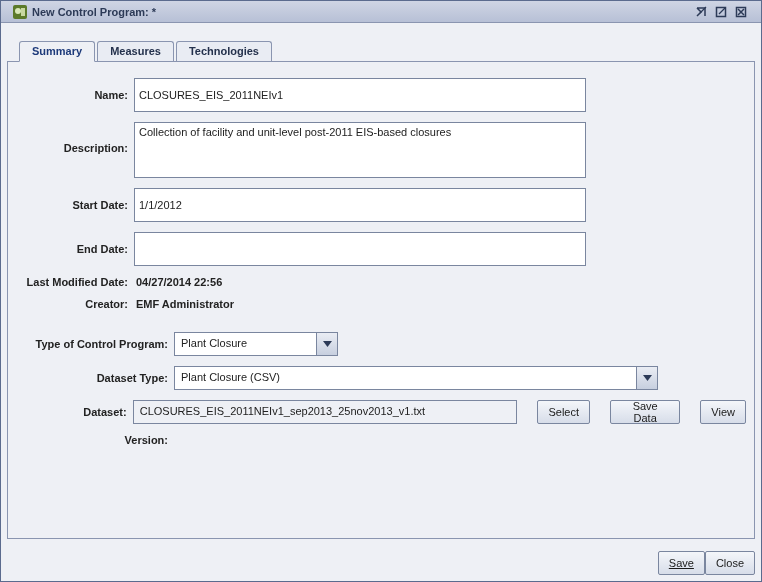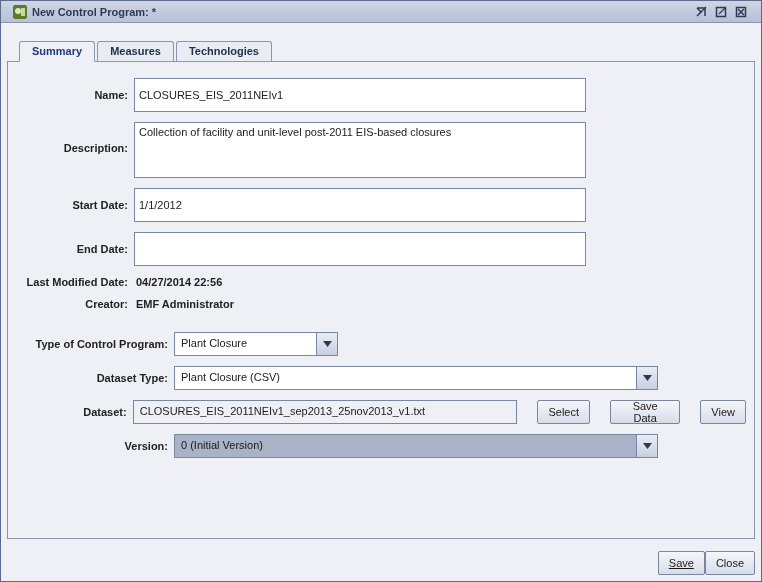--- a/index.html
+++ b/index.html
@@ -272,28 +272,20 @@
         <div class="datasetrow">
           <div class="datasetval">CLOSURES_EIS_2011NEIv1_sep2013_25nov2013_v1.txt</div>
           <button class="btn">Select</button>
           <button class="btn">Save Data</button>
           <button class="btn">View</button>
         </div>
       </div>
 
       <div class="formrow section2" style="margin-bottom:0;">
         <div class="formlabel">Version:</div>
-        <div class="combobox combo-lg readonly">
-          <div class="cbval">0 (Initial Version)</div>
-          <div class="cbbtn">
-            <svg width="9" height="6">
-                <path d="M0 0 L9 0 L4.5 6 Z" fill="#2c3a57"></path>
-              </svg>
-          </div>
-        </div>
       </div>
 
     </div>
 
     <div class="footer">
       <button class="btn primary">
           <span>Save</span>
         </button>
       <button class="btn">Close</button>
     </div>

